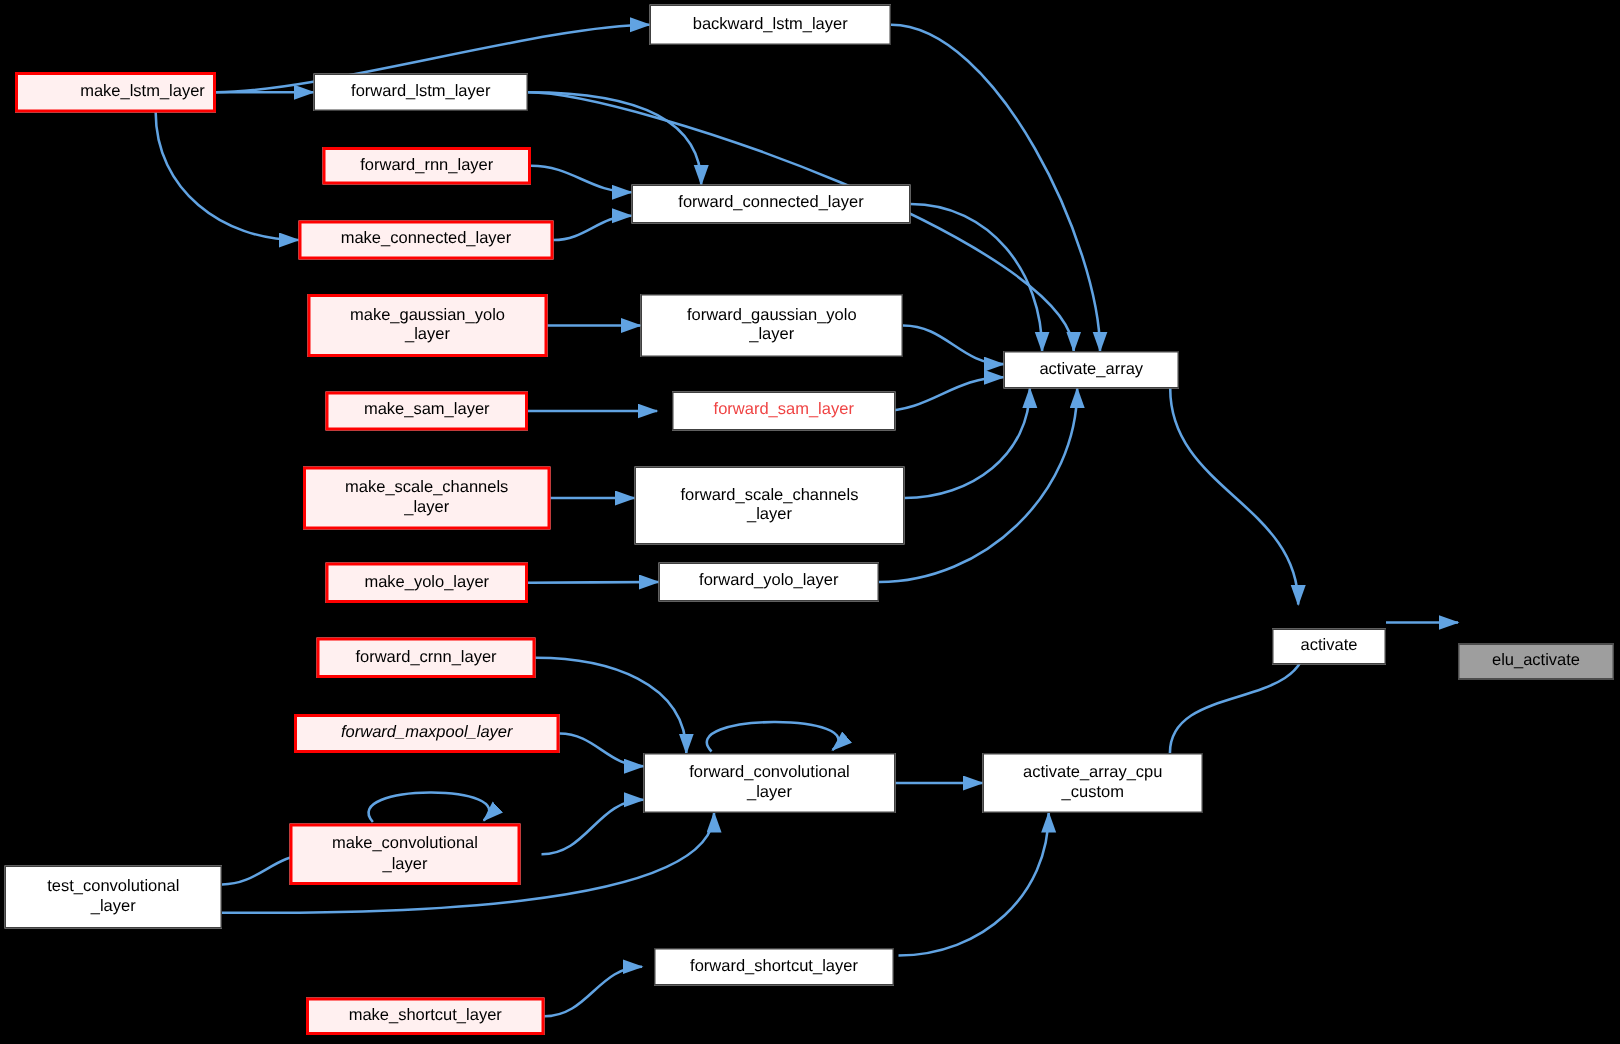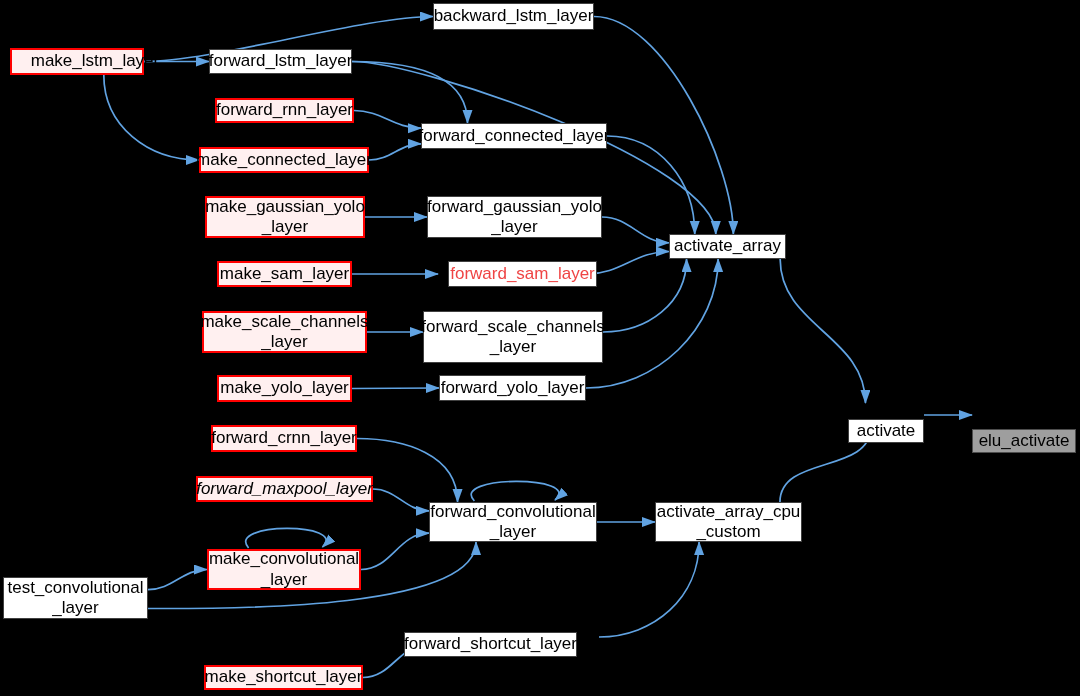--- a/index.html
+++ b/index.html
@@ -10,21 +10,21 @@
   }
   #edge-layer { position:absolute; left:0; top:0; }
   .node {
     position: absolute;
     box-sizing: border-box;
     display: flex;
     flex-direction: column;
     align-items: center;
     justify-content: center;
     text-align: center;
-    font-size: 17px;
+    font-size: 11px;
     line-height: 1.2;
     color: #000;
     white-space: nowrap;
     cursor: pointer;
   }
   .node span { display:block; }
   .node.focus { cursor: default; margin-top: 26px; }
   path.edge { fill:none; }
 </style>
 </head>
@@ -120,33 +120,33 @@
     <div class="node truncated" style="left: 211px; top: 425px; width: 146px; height: 27px; background: rgb(255, 240, 240); border: 2px solid rgb(255, 0, 0); color: rgb(0, 0, 0);">
       <span>forward_crnn_layer</span>
     </div>
     <div class="node truncated" style="left: 196px; top: 476px; width: 177px; height: 26px; background: rgb(255, 240, 240); border: 2px solid rgb(255, 0, 0); color: rgb(0, 0, 0); font-style: italic;">
       <span>forward_maxpool_layer</span>
     </div>
     <div class="node normal" style="left: 429px; top: 502px; width: 168px; height: 40px; background: rgb(255, 255, 255); border: 1.4px solid rgb(64, 64, 64); color: rgb(0, 0, 0);">
       <span>forward_convolutional</span>
       <span>_layer</span>
     </div>
-    <div class="node truncated" style="left: 207px; top: 549px; width: 154px; height: 41px; background: rgb(255, 240, 240); border: 2px solid rgb(255, 0, 0); color: rgb(0, 0, 0);">
+    <div class="node truncated" style="left: 193px; top: 549px; width: 154px; height: 41px; background: rgb(255, 240, 240); border: 2px solid rgb(255, 0, 0); color: rgb(0, 0, 0);">
       <span>make_convolutional</span>
       <span>_layer</span>
     </div>
     <div class="node normal" style="left: 3px; top: 577px; width: 145px; height: 42px; background: rgb(255, 255, 255); border: 1.4px solid rgb(64, 64, 64); color: rgb(0, 0, 0);">
       <span>test_convolutional</span>
       <span>_layer</span>
     </div>
     <div class="node normal" style="left: 655px; top: 502px; width: 147px; height: 40px; background: rgb(255, 255, 255); border: 1.4px solid rgb(64, 64, 64); color: rgb(0, 0, 0);">
       <span>activate_array_cpu</span>
       <span>_custom</span>
     </div>
-    <div class="node normal" style="left: 404px; top: 632px; width: 173px; height: 25px; background: rgb(255, 255, 255); border: 1.4px solid rgb(64, 64, 64); color: rgb(0, 0, 0); text-align: right;">
+    <div class="node normal" style="left: 436px; top: 632px; width: 160px; height: 25px; background: rgb(255, 255, 255); border: 1.4px solid rgb(64, 64, 64); color: rgb(0, 0, 0); text-align: right;">
       <span>forward_shortcut_layer</span>
     </div>
     <div class="node truncated" style="left: 204px; top: 665px; width: 159px; height: 25px; background: rgb(255, 240, 240); border: 2px solid rgb(255, 0, 0); color: rgb(0, 0, 0);">
       <span>make_shortcut_layer</span>
     </div>
     <div class="node normal" style="left: 848px; top: 403px; width: 76px; height: 24px; background: rgb(255, 255, 255); border: 1.4px solid rgb(64, 64, 64); color: rgb(0, 0, 0); margin-top: 16px;">
       <span>activate</span>
     </div>
     <div class="node focus" style="left: 972px; top: 403px; width: 104px; height: 24px; background: rgb(158, 158, 158); border: 1.6px solid rgb(77, 77, 77); color: rgb(0, 0, 0);">
       <span>elu_activate</span>

